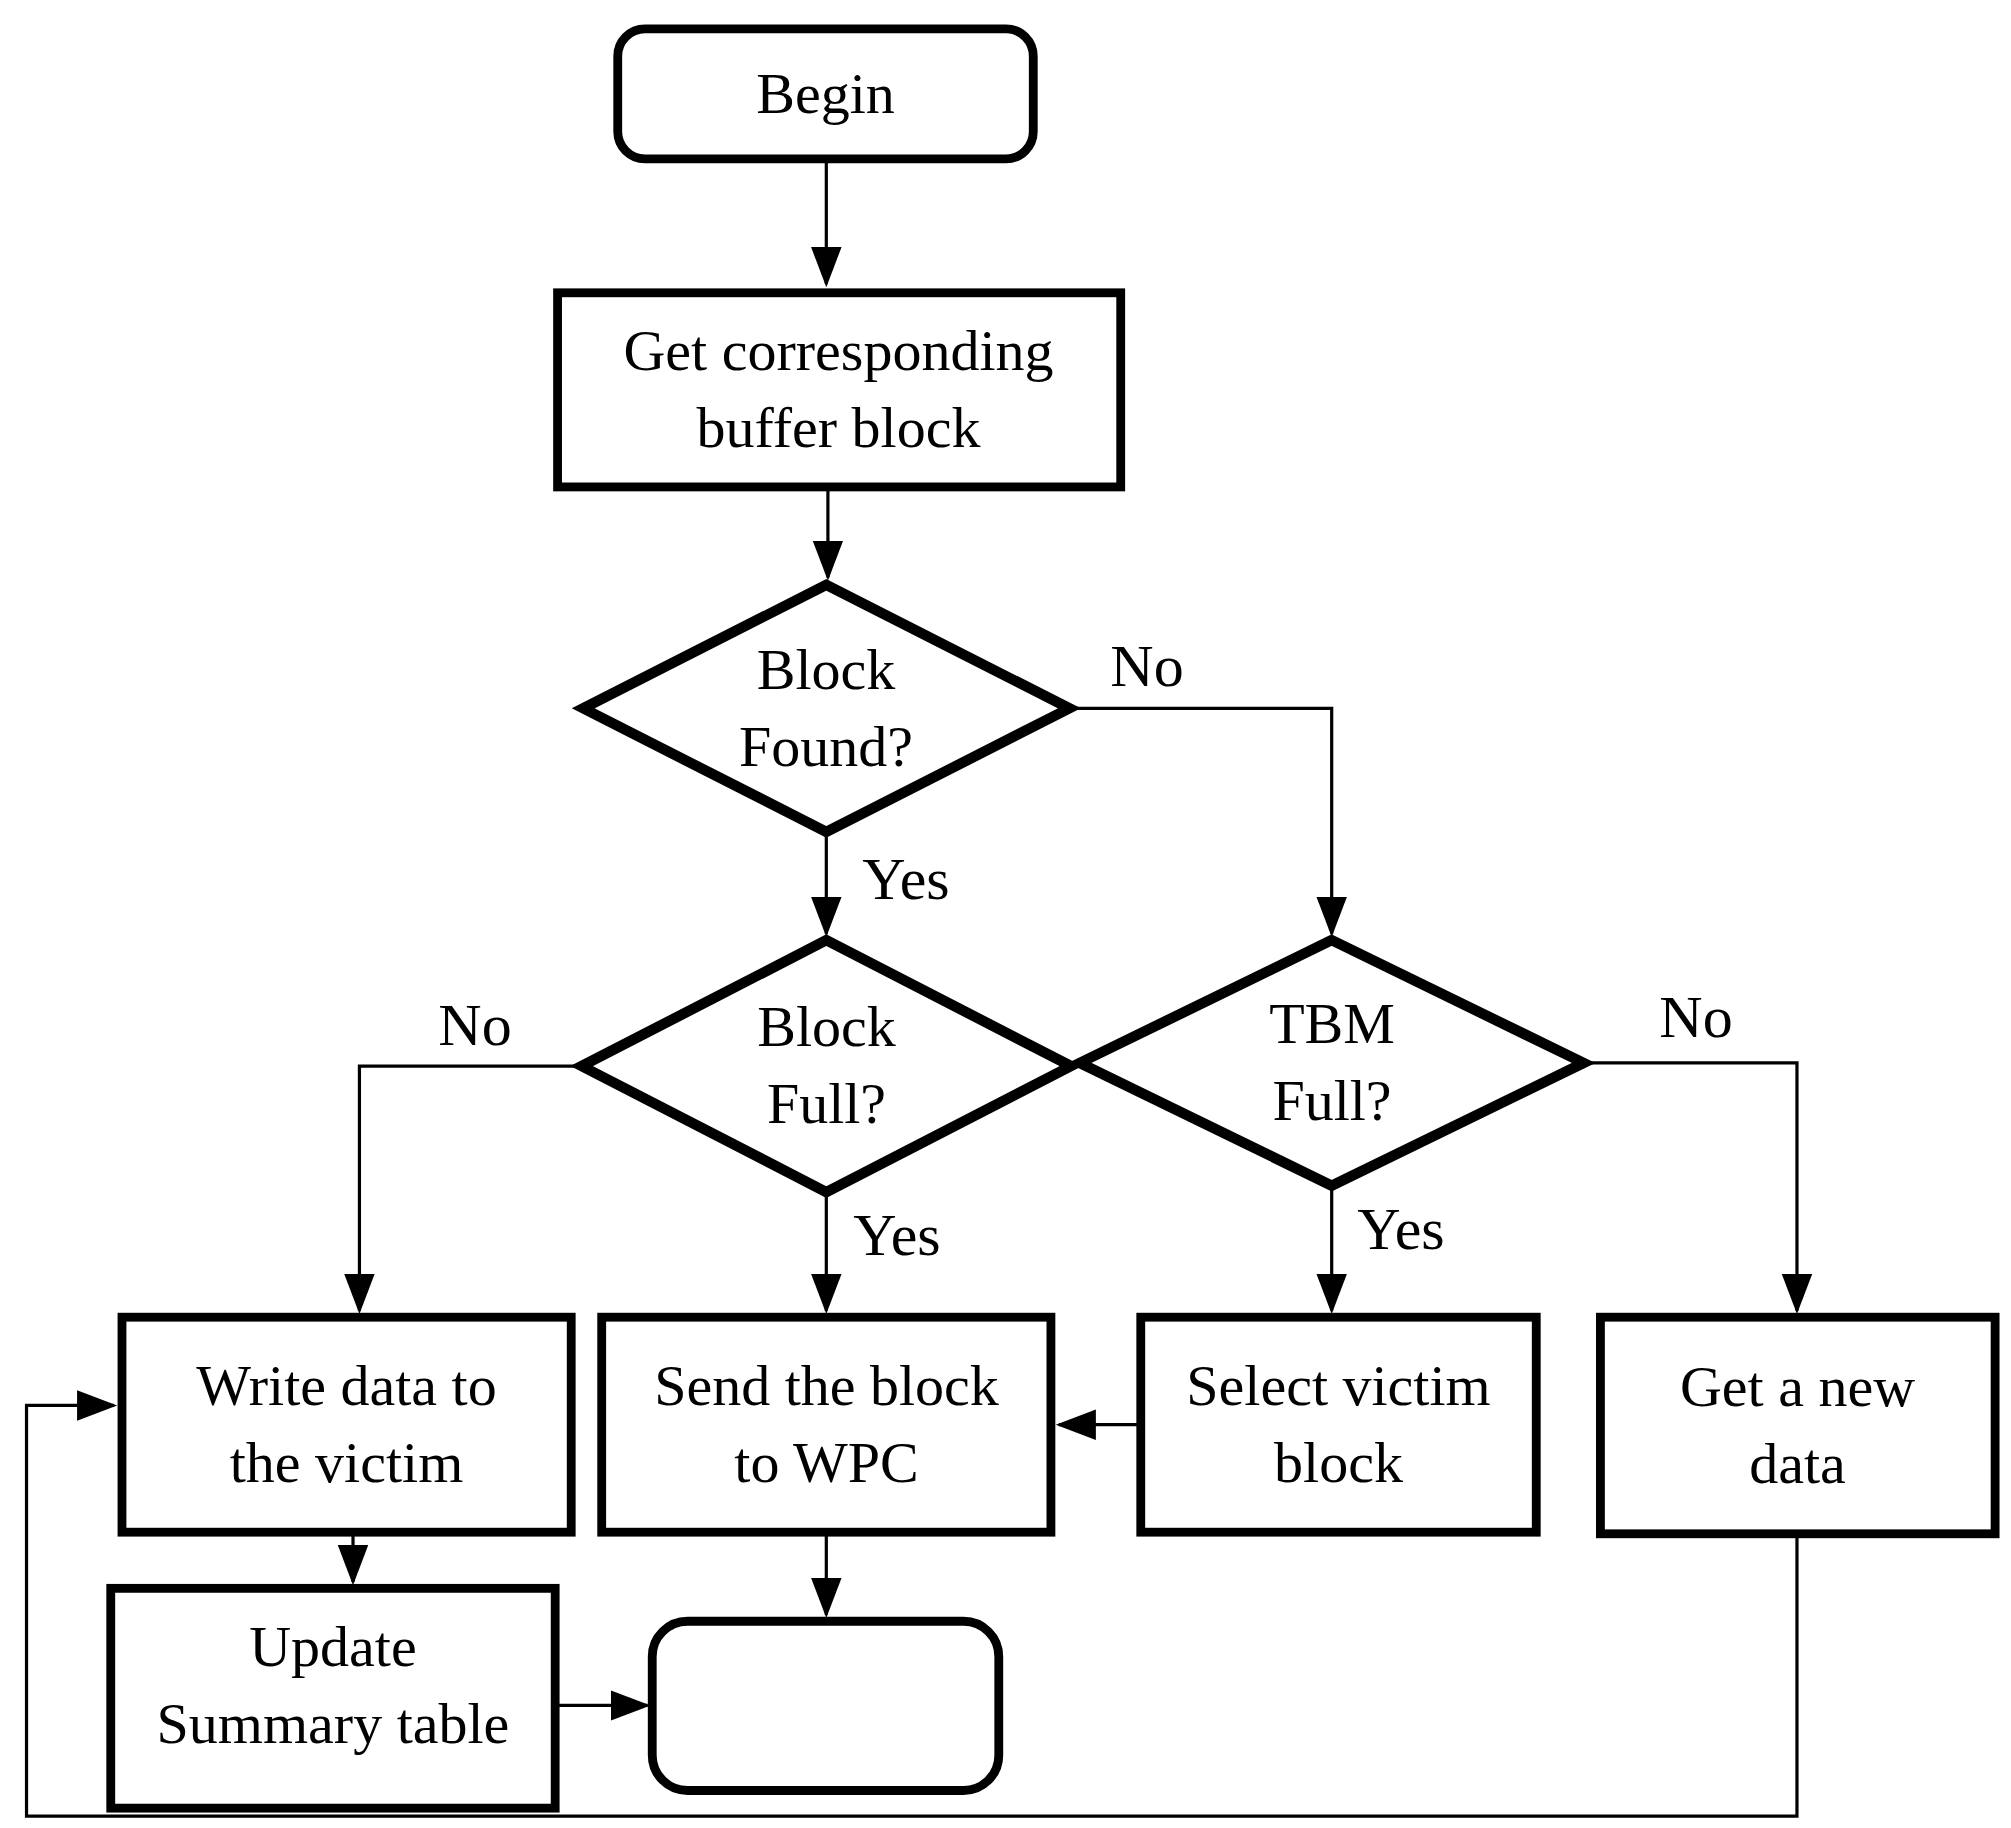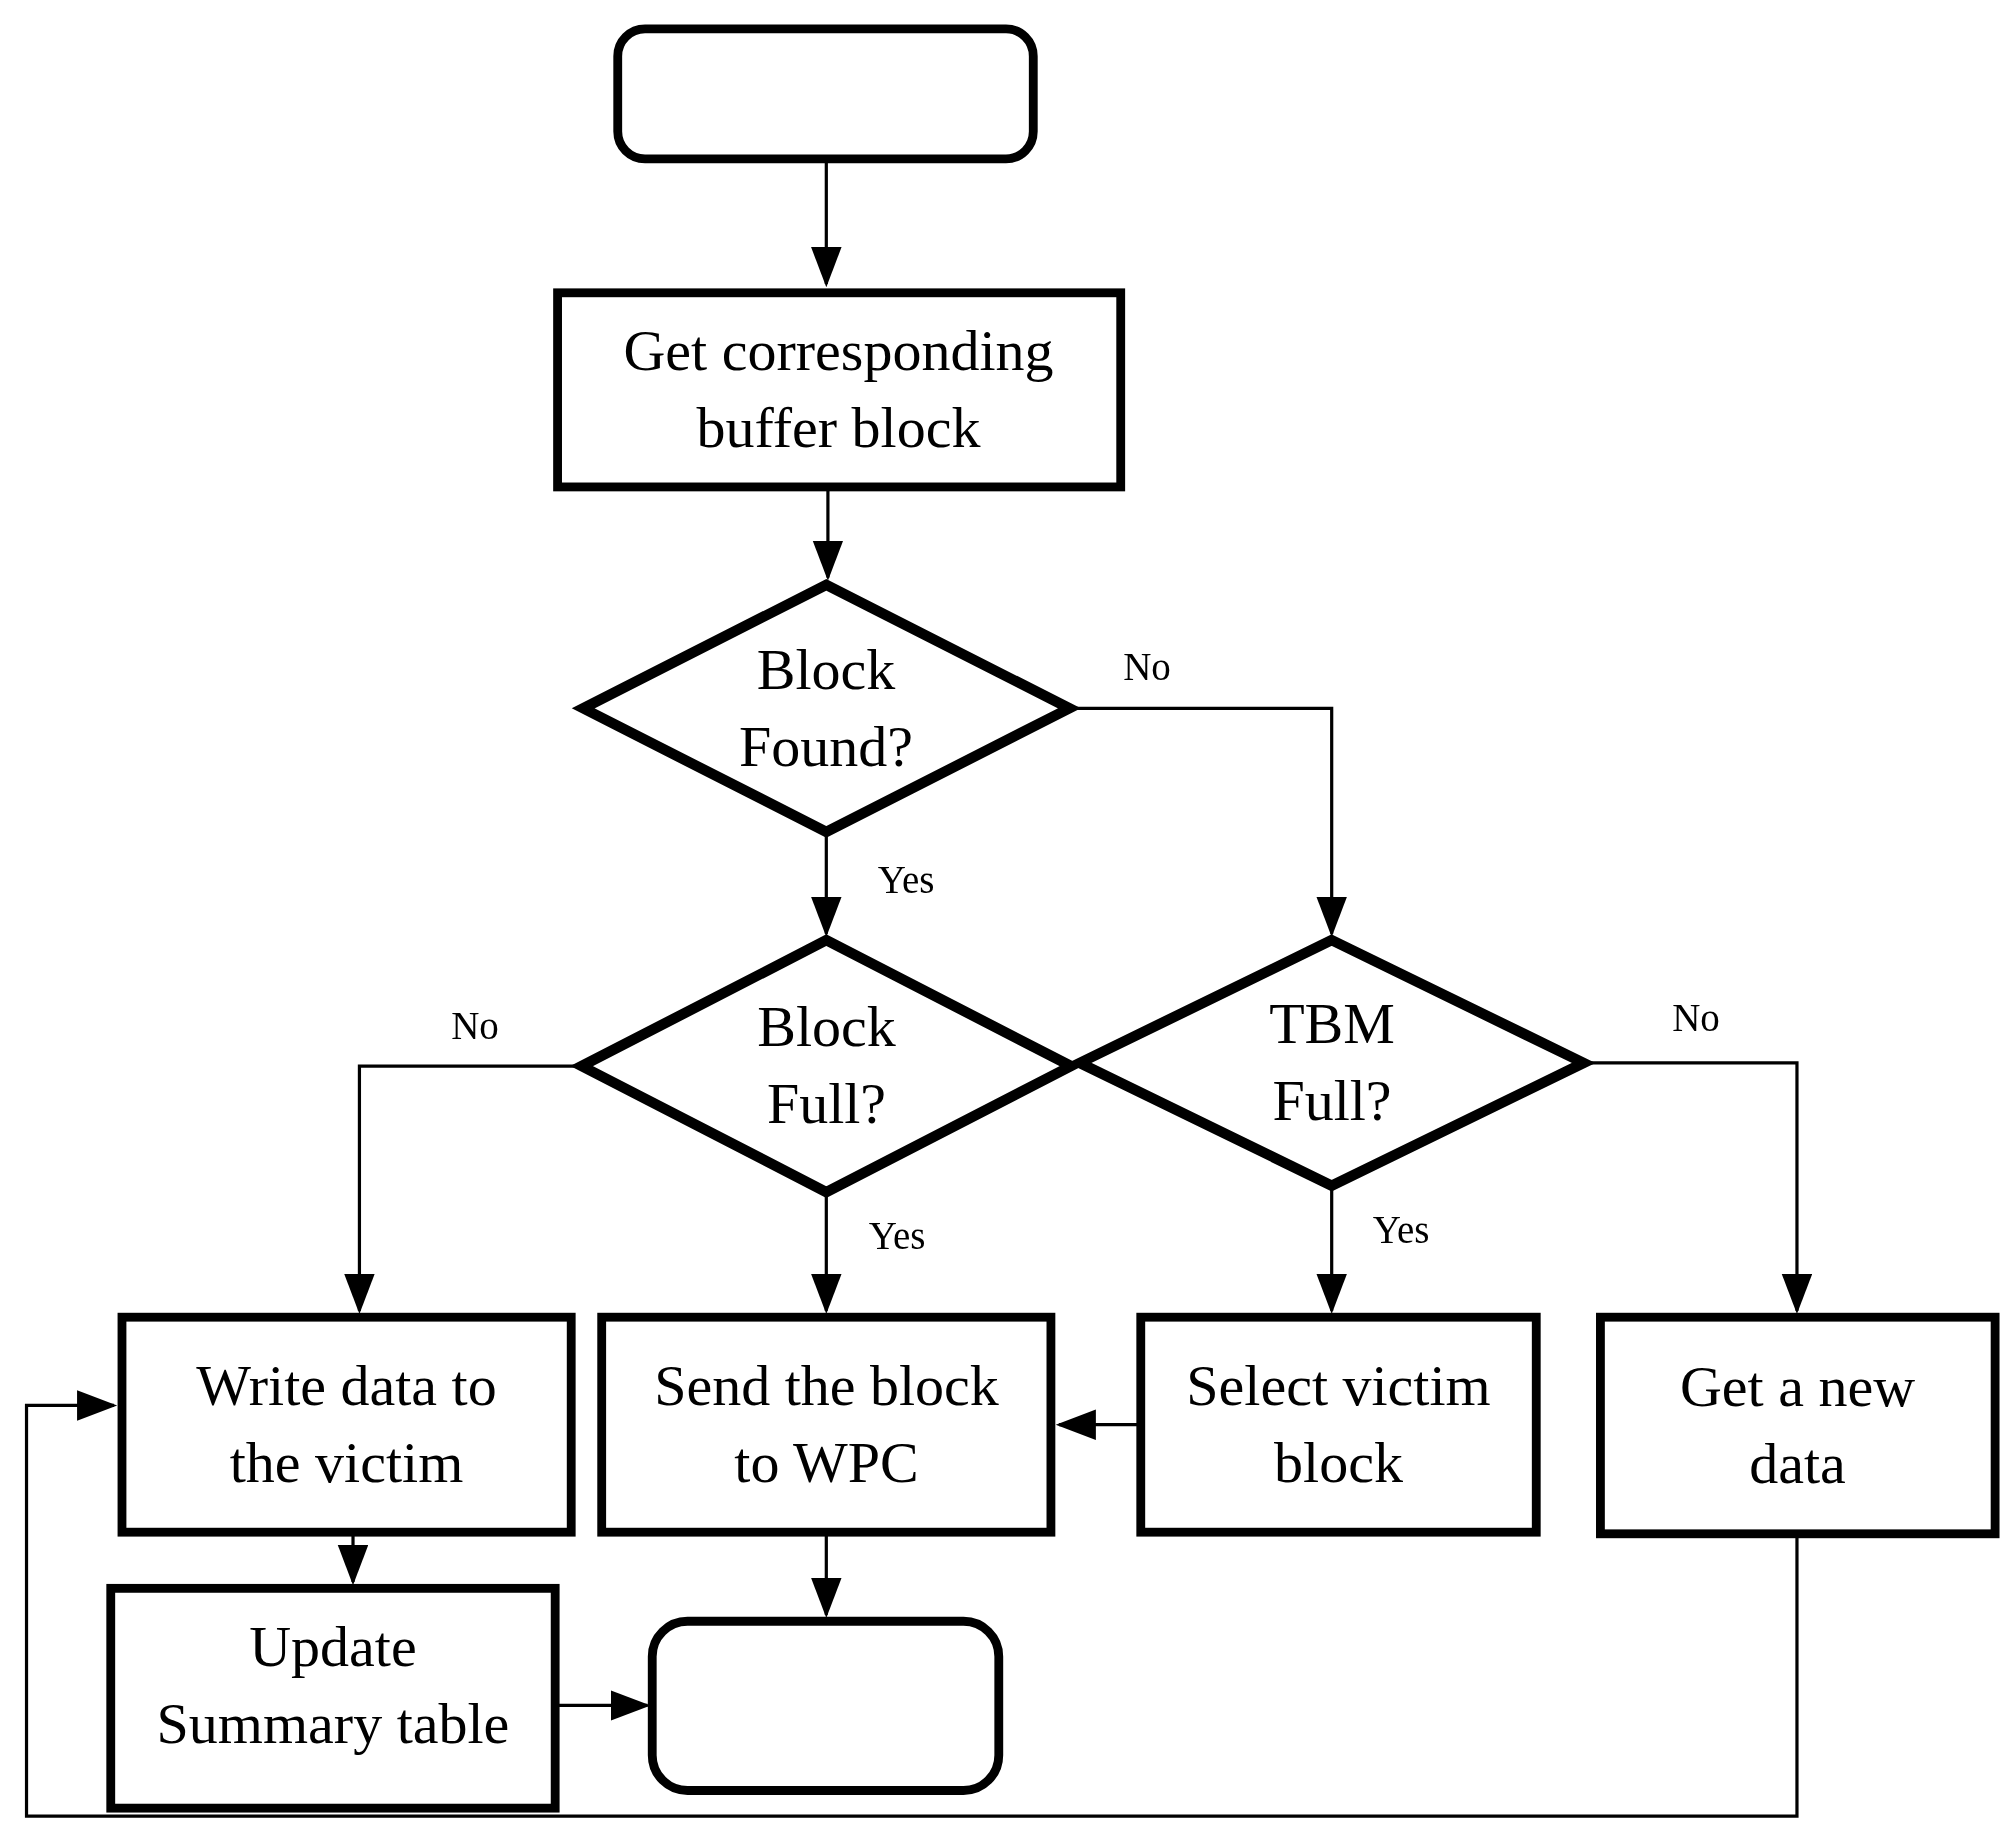--- a/index.html
+++ b/index.html
@@ -42,21 +42,21 @@
     text-align: center;
     white-space: pre-line;
     font-size: 58px;
     line-height: 1.32;
     color: #000000;
   }
   .edge-label {
     position: absolute;
     transform: translate(-50%, -50%);
     white-space: nowrap;
-    font-size: 39px;
+    font-size: 60px;
     color: #000000;
   }
 </style>
 </head>
 <body>
 
 <div class="canvas">
 
   <svg class="diagram-svg" viewBox="0 0 2508 2280" xmlns="http://www.w3.org/2000/svg">
     <defs>
@@ -85,20 +85,21 @@
     <polygon class="shape decision" points="1030,1172 1335,1329 1030,1486 725,1329"></polygon>
     <polygon class="shape decision" points="1660,1172 1974,1325 1660,1478 1346,1325"></polygon>
     <rect class="shape process" x="152" y="1642" width="560" height="268"></rect>
     <rect class="shape process" x="750" y="1642" width="560" height="268"></rect>
     <rect class="shape process" x="1422" y="1642" width="493" height="268"></rect>
     <rect class="shape process" x="1995" y="1642" width="492" height="270"></rect>
     <rect class="shape process" x="138" y="1980" width="554" height="274"></rect>
     <rect class="shape terminator" x="813" y="2021" width="432" height="211" rx="44" ry="44"></rect>
   </svg>
 
+  <div class="node-label" style="left:618px; top:29px; width:415px; height:130px;">Begin</div>
 
   <div class="node-label" style="left:557px; top:293px; width:563px; height:194px;">Get corresponding
 buffer block</div>
 
   <div class="node-label" style="left:583px; top:585px; width:486px; height:247px;">Block
 Found?</div>
 
   <div class="node-label" style="left:582px; top:940px; width:489px; height:252px;">Block
 Full?</div>
 

